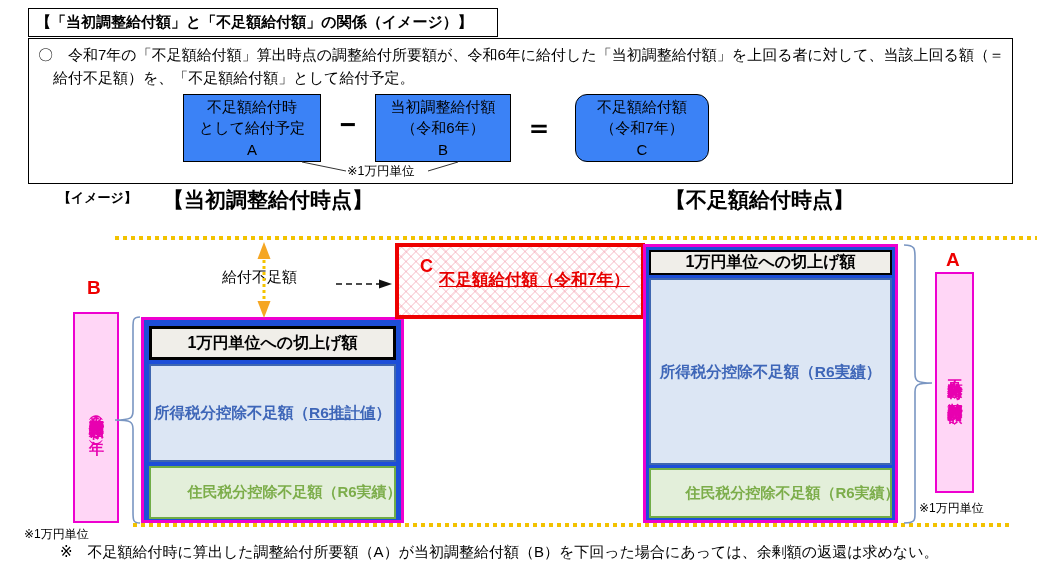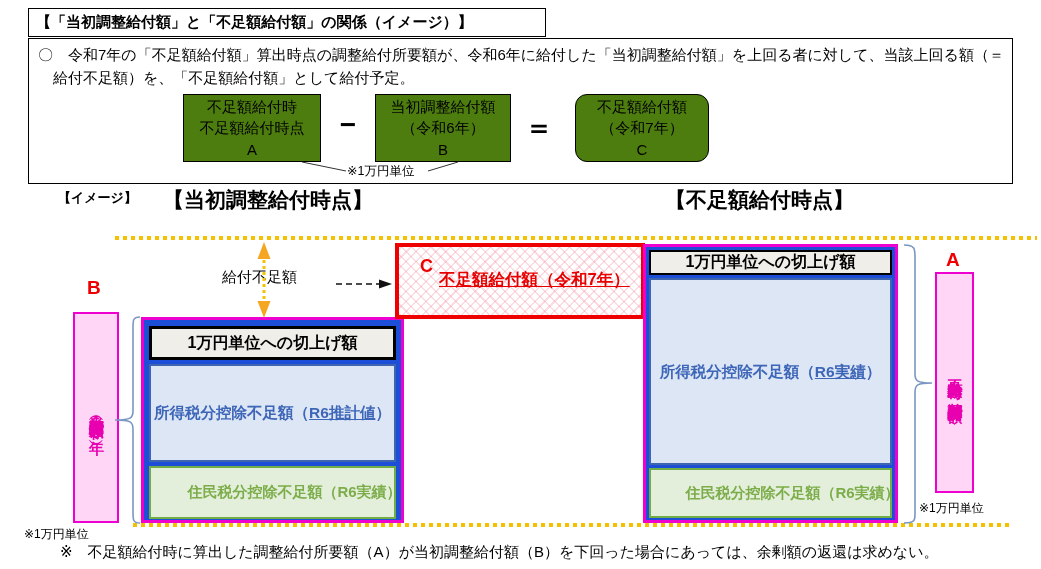--- a/index.html
+++ b/index.html
@@ -1,28 +1,28 @@
 <!DOCTYPE html>
 <html><head>
 <meta charset="utf-8">
 <style>
   html,body{margin:0;padding:0;background:#fff;}
   .page{position:relative;width:1041px;height:569px;background:#fff;overflow:hidden;
         font-family:"Liberation Sans","DejaVu Sans",sans-serif;color:#000;}
   .abs{position:absolute;box-sizing:border-box;}
 
   
-  .title-box{left:28px;top:8px;width:518px;height:29px;border:1.5px solid #000;
+  .title-box{left:28px;top:8px;width:470px;height:29px;border:1.5px solid #000;
              font-size:15px;font-weight:bold;display:flex;align-items:center;padding:0 7px;white-space:nowrap;}
   .overview-box{left:28px;top:38px;width:985px;height:146px;border:1.5px solid #000;}
   .overview-text{left:38px;top:44px;width:966px;font-size:15px;line-height:1.5;
                  padding-left:1em;text-indent:-1em;}
 
   
-  .f-box{border:1.5px solid #000;background:#4d7c0f;display:flex;flex-direction:column;
+  .f-box{border:1.5px solid #000;background:#3b82f6;display:flex;flex-direction:column;
          align-items:center;justify-content:center;font-size:15px;line-height:1.42;text-align:center;}
   .f-a{left:183px;top:94px;width:138px;height:68px;}
   .f-b{left:375px;top:94px;width:136px;height:68px;}
   .f-c{left:575px;top:94px;width:134px;height:68px;border-radius:12px;}
   .f-op{font-size:28px;font-weight:bold;width:40px;text-align:center;top:109px;}
   .f-op1{left:328px;}  .f-op2{left:519px;}
   .f-unit{left:347px;top:163px;font-size:12.5px;}
 
   
   .image-label{left:58px;top:189px;font-size:13px;font-weight:bold;}
@@ -82,21 +82,21 @@
 
   <div class="abs title-box">
     <span>【「当初調整給付額」と「不足額給付額」の関係（イメージ）】</span>
   </div>
 
   <div class="abs overview-box"></div>
   <div class="abs overview-text">〇　令和7年の「不足額給付額」算出時点の調整給付所要額が、令和6年に給付した「当初調整給付額」を上回る者に対して、当該上回る額（＝給付不足額）を、「不足額給付額」として給付予定。</div>
 
   <div class="abs f-box f-a">
     <span>不足額給付時</span>
-    <span>不足額給付時点</span>
+    <span>として給付予定</span>
     <span>A</span>
   </div>
   <div class="abs f-op f-op1">−</div>
   <div class="abs f-box f-b">
     <span>当初調整給付額</span>
     <span>（令和6年）</span>
     <span>B</span>
   </div>
   <div class="abs f-op f-op2">＝</div>
   <div class="abs f-box f-c">

